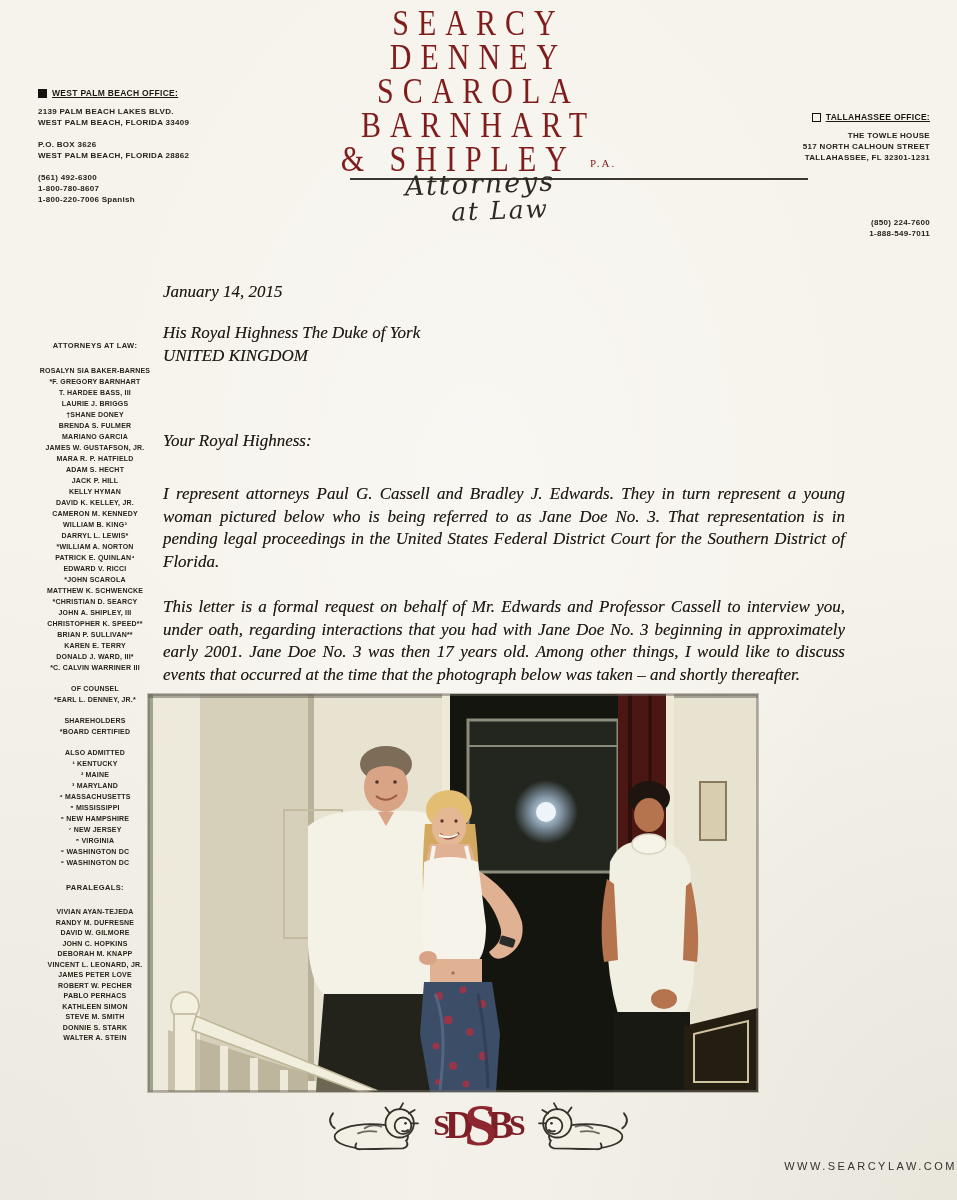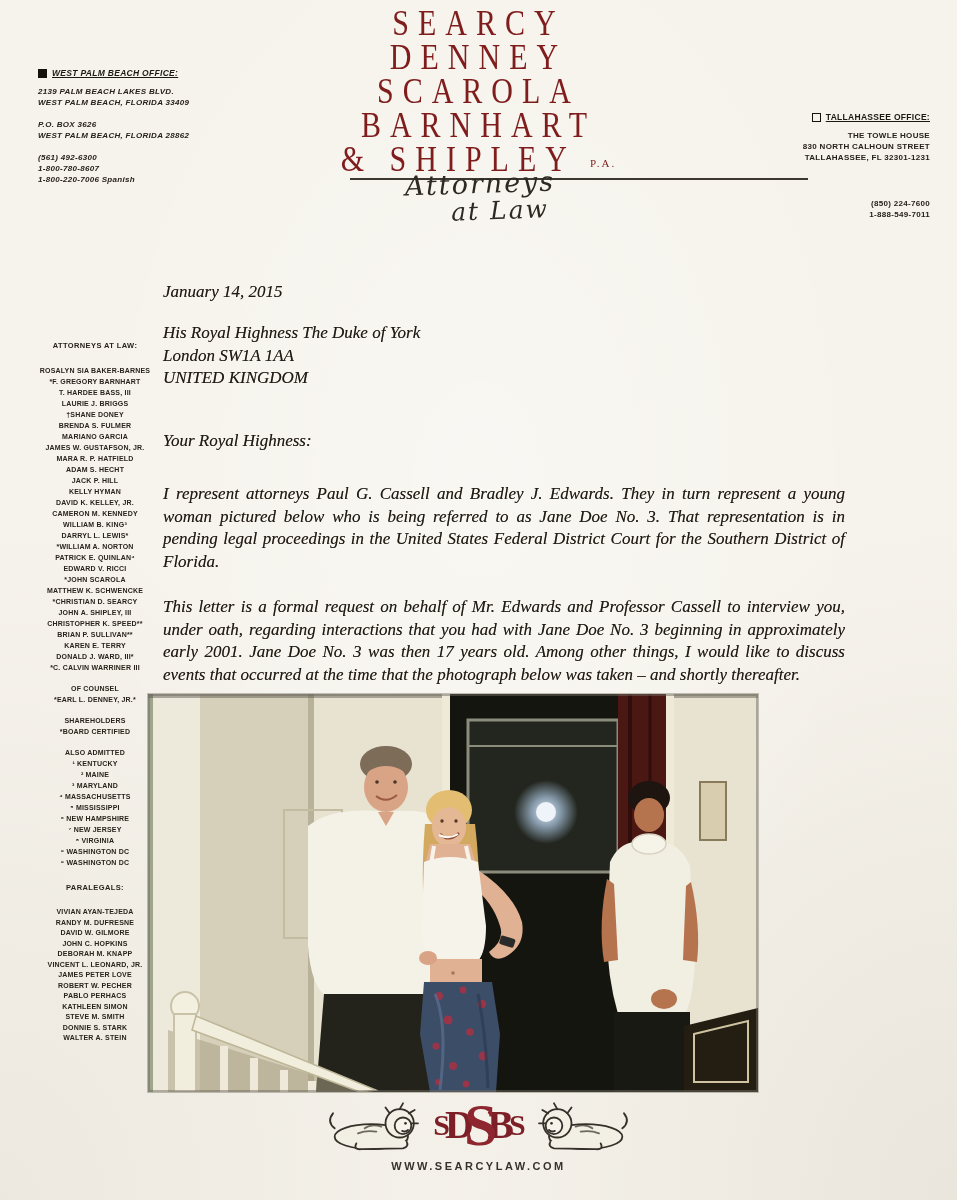--- a/index.html
+++ b/index.html
@@ -58,27 +58,27 @@
   .photo{left:148px;top:694px;width:610px;height:398px;box-shadow:0 0 0 1px rgba(90,85,70,.35);}
 
   
   .footer{left:0;top:1094px;width:957px;display:flex;align-items:center;justify-content:center;gap:10px;}
   .mono{display:flex;align-items:center;font-family:"Liberation Serif", serif;
     color:#7d1f26;font-weight:bold;letter-spacing:-2px;}
   .mono span{display:inline-block;line-height:1;}
   .mono span:nth-child(1),.mono span:nth-child(5){font-size:30px;}
   .mono span:nth-child(2),.mono span:nth-child(4){font-size:40px;margin:0 -3px;}
   .mono span:nth-child(3){font-size:60px;color:#8e2630;margin:0 -5px;z-index:2;}
-  .website{left:0;top:1160px;width:957px;text-align:center;font-size:11px;font-weight:bold;
+  .website{left:0;top:1160px;width:957px;text-align:right;font-size:11px;font-weight:normal;
     letter-spacing:2.5px;color:#37332c;}
 </style>
 </head>
 <body>
 
-<div class="abs office" style="left:38px;top:68px;width:210px;font-style:italic;">
+<div class="abs office" style="left:38px;top:88px;width:210px;">
   <div class="office-head">
     <span class="sq"></span>
     <span>WEST PALM BEACH OFFICE:</span>
   </div>
   <div class="off-lines">
       <div class="off-line">2139 PALM BEACH LAKES BLVD.</div>
       <div class="off-line">WEST PALM BEACH, FLORIDA 33409</div>
       <div class="off-line"></div>
       <div class="off-line">P.O. BOX 3626</div>
       <div class="off-line">WEST PALM BEACH, FLORIDA 28862</div>
@@ -89,24 +89,24 @@
     </div>
 </div>
 
 <div class="abs office right-align" style="right:27px;top:84px;width:210px;">
   <div class="office-head">
     <span class="sq open"></span>
     <span>TALLAHASSEE OFFICE:</span>
   </div>
   <div class="off-lines">
       <div class="off-line">THE TOWLE HOUSE</div>
-      <div class="off-line">830 NORTH CALHOUN STREET</div>
+      <div class="off-line">517 NORTH CALHOUN STREET</div>
       <div class="off-line">TALLAHASSEE, FL 32301-1231</div>
     </div>
-  <div class="off-lines" style="margin-top:35px;">
+  <div class="off-lines" style="margin-top:54px;">
       <div class="off-line">(850) 224-7600</div>
       <div class="off-line">1-888-549-7011</div>
     </div>
 </div>
 
 <div class="abs firm">
   <div>
       <span class="firm-line">SEARCY</span>
       <span class="firm-line">DENNEY</span>
       <span class="firm-line">SCAROLA</span>
@@ -193,21 +193,20 @@
       <div class="sb-line para-line">STEVE M. SMITH</div>
       <div class="sb-line para-line">DONNIE S. STARK</div>
       <div class="sb-line para-line">WALTER A. STEIN</div>
     </div>
 </div>
 
 <div class="abs serif lt letter-col" style="top:281px;">January 14, 2015</div>
 
 <div class="abs serif lt letter-col" style="top:322px;">
     <div class="addr-line">His Royal Highness The Duke of York</div>
-    <div class="addr-line">London SW1A 1AA</div>
     <div class="addr-line">UNITED KINGDOM</div>
   </div>
 
 <div class="abs serif lt letter-col" style="top:430px;">Your Royal Highness:</div>
 
 <div class="abs serif lt letter-col" style="top:467px;">
     <p class="body-par">I represent attorneys Paul G. Cassell and Bradley J. Edwards.  They in turn represent a young woman pictured below who is being referred to as Jane Doe No. 3.  That representation is in pending legal proceedings in the United States Federal District Court for the Southern District of Florida.</p>
     <p class="body-par">This letter is a formal request on behalf of Mr. Edwards and Professor Cassell to interview you, under oath, regarding interactions that you had with Jane Doe No. 3 beginning in approximately early 2001.  Jane Doe No. 3 was then 17 years old.  Among other things, I would like to discuss events that occurred at the time that the photograph below was taken – and shortly thereafter.</p>
   </div>
 

